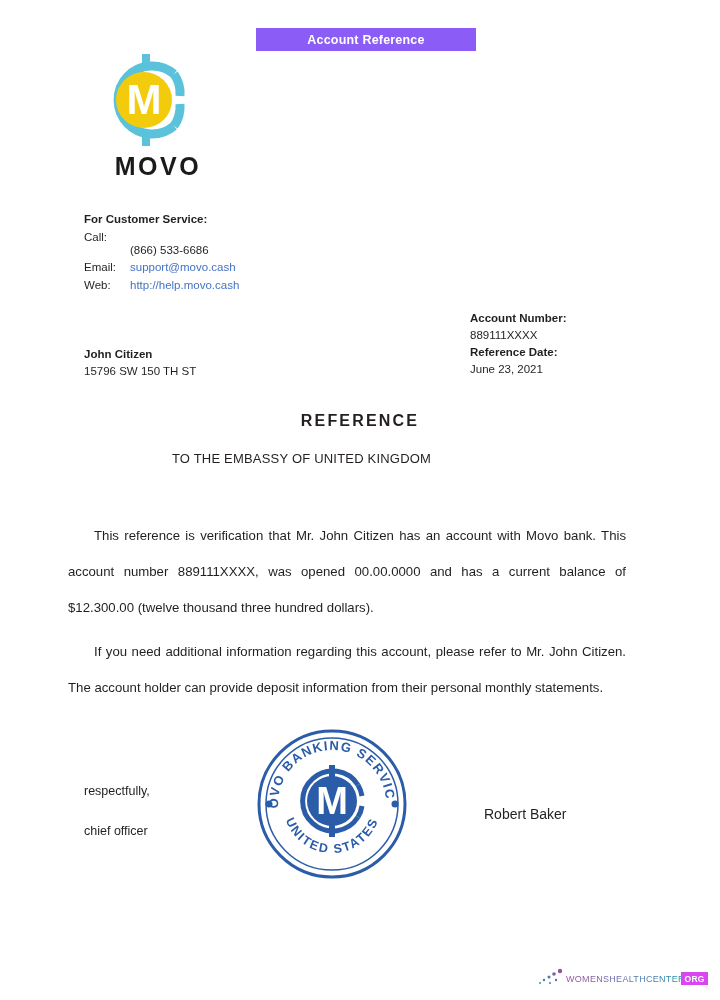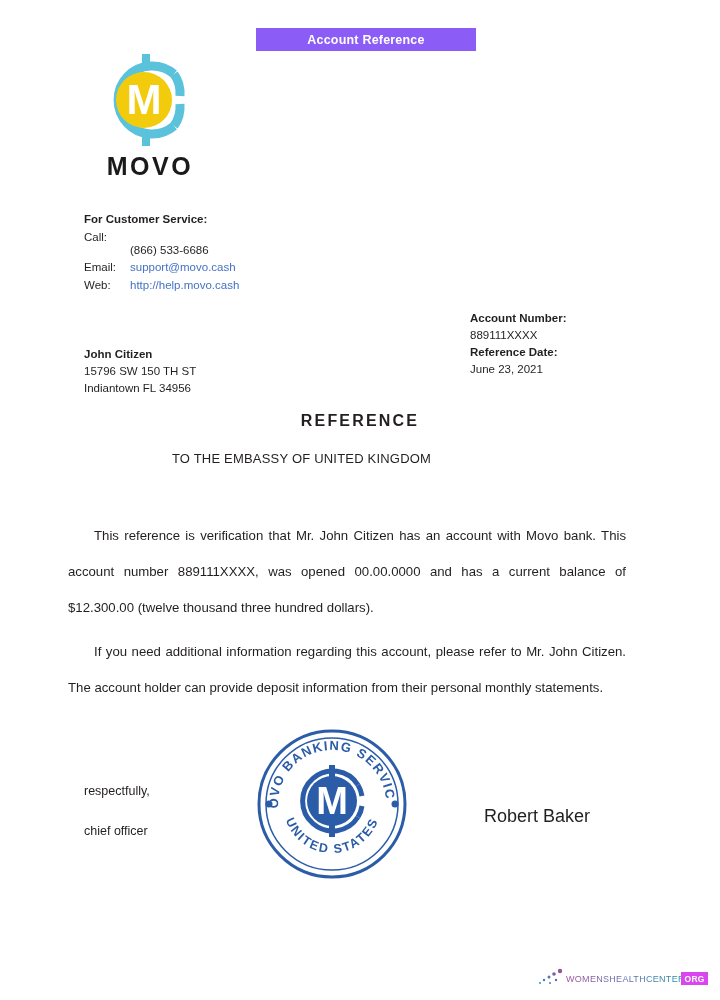--- a/index.html
+++ b/index.html
@@ -45,21 +45,21 @@
   }
   .logo-mark {
     position: absolute;
     left: 14px;
     top: 0px;
     width: 96px;
     height: 96px;
   }
   .logo-word {
     position: absolute;
-    left: 4px;
+    left: 12px;
     top: 100px;
     width: 124px;
     text-align: center;
     font-size: 25px;
     font-weight: bold;
     letter-spacing: 2.5px;
     color: #1a1a1a;
   }
 
   
@@ -154,21 +154,21 @@
     position: absolute;
     left: 84px;
     top: 771px;
     font-size: 12.5px;
     line-height: 40px;
   }
   .sig-right {
     position: absolute;
     left: 484px;
     top: 806px;
-    font-size: 18px;
+    font-size: 14px;
   }
 
   
   .stamp {
     position: absolute;
     left: 256px;
     top: 728px;
     width: 152px;
     height: 152px;
   }
@@ -240,21 +240,20 @@
   </div>
   <div class="cs-row">
     <span class="cs-label">Web:</span>
     <span class="cs-link">http://help.movo.cash</span>
   </div>
 </div>
 
 <div class="addr-block">
   <div class="addr-name">John Citizen</div>
   <div>15796 SW 150 TH ST</div>
-  <div>Indiantown FL 34956</div>
 </div>
 
 <div class="acct-block">
   <div class="acct-label">Account Number:</div>
   <div>889111XXXX</div>
   <div class="acct-label">Reference Date:</div>
   <div>June 23, 2021</div>
 </div>
 
 <div class="ref-title">REFERENCE</div>

